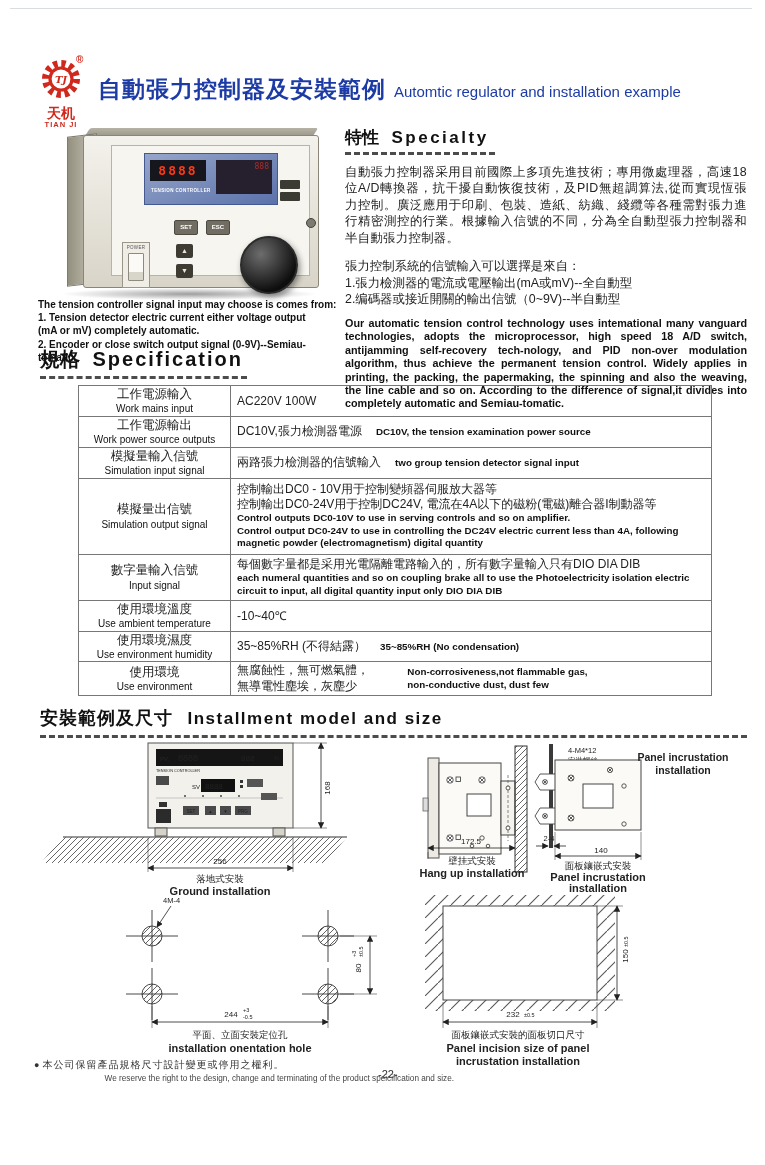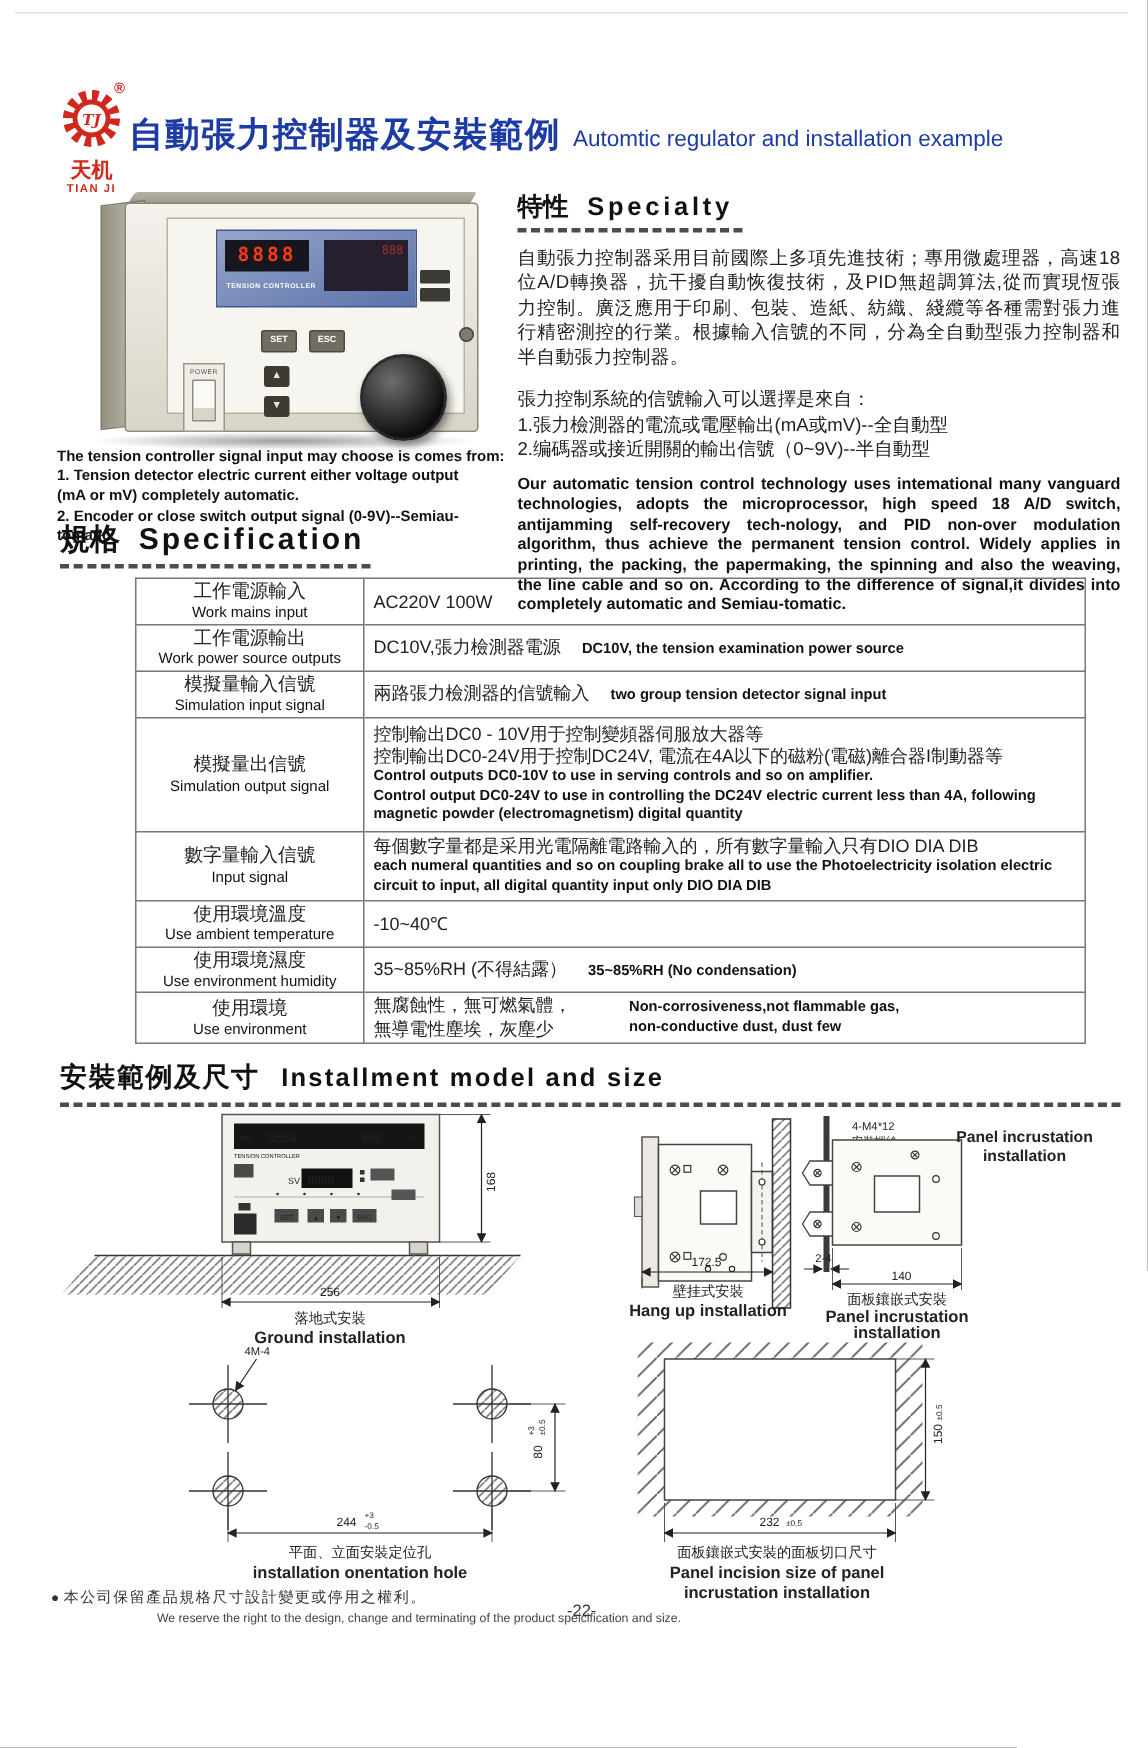--- a/index.html
+++ b/index.html
@@ -6,21 +6,21 @@
   .page{position:relative;width:765px;height:1165px;background:#ffffff;margin:0 auto;
         font-family:"Liberation Sans",sans-serif;color:#222;overflow:hidden;}
   .top-edge{position:absolute;left:10px;top:8px;width:742px;height:1px;background:#d9dde1;}
 
   
   .hdr{position:absolute;left:26px;top:58px;width:720px;height:64px;}
   .logo{position:absolute;left:0;top:0;width:70px;text-align:center;}
   .logo .reg{position:absolute;left:50px;top:-4px;color:#d0281c;font-size:10px;font-weight:bold;}
   .logo-cn{font-family:"DejaVu Serif",serif;color:#d0281c;font-weight:bold;font-size:14px;line-height:13px;margin-top:1px;}
   .logo-en{color:#d0281c;font-size:7.5px;font-weight:bold;letter-spacing:1px;}
-  .titles{position:absolute;left:60px;top:16px;white-space:nowrap;}
+  .titles{position:absolute;left:72px;top:16px;white-space:nowrap;}
   .title-cn{font-size:23px;font-weight:bold;color:#1c3ba5;letter-spacing:1px;}
   .title-en{font-size:15px;color:#1c3ba5;margin-left:8px;}
 
   
   .device{position:absolute;left:52px;top:126px;width:278px;height:172px;}
   .dev-top{position:absolute;left:34px;top:2px;width:228px;height:13px;background:linear-gradient(#b6b2a6,#8c887c);transform:skewX(-32deg);border-radius:2px;}
   .dev-left{position:absolute;left:15px;top:9px;width:28px;height:148px;background:linear-gradient(90deg,#94907f,#c9c5b9);transform:skewY(-7deg);border:1px solid #7d7a6e;}
   .dev-body{position:absolute;left:31px;top:9px;width:234px;height:151px;background:linear-gradient(180deg,#f4f2ec,#d8d4c8);border:1px solid #8a8578;border-radius:3px;}
   .dev-face{position:absolute;left:27px;top:9px;right:8px;bottom:11px;background:#f7f5ef;border:1px solid #b8b3a5;}
   .dev-display{position:absolute;left:32px;top:7px;width:132px;height:50px;background:linear-gradient(155deg,#96a5ca,#5b72aa);border:1px solid #44598f;}
@@ -51,21 +51,21 @@
   .sp-head .cn{font-size:17px;font-weight:bold;color:#111;}
   .sp-head .en{font-size:17px;font-weight:bold;color:#111;letter-spacing:2.5px;margin-left:8px;}
   .sp-p1{font-size:12.4px;color:#222;line-height:1.32;text-align:justify;letter-spacing:.3px;}
   .sp-p2{font-size:12.4px;color:#222;line-height:1.35;margin-top:12px;}
   .sp-en{font-size:10.8px;font-weight:bold;color:#111;line-height:1.24;margin-top:9px;text-align:justify;}
 
   
   .spec-head{position:absolute;left:40px;top:346px;border-bottom:3px dashed #4c4c4c;padding:0 4px 3px 0;}
   .spec-head .cn{font-size:20px;font-weight:bold;color:#111;}
   .spec-head .en{font-size:20px;font-weight:bold;color:#111;letter-spacing:2px;margin-left:8px;}
-  table.spec{position:absolute;left:90px;top:385px;width:634px;border-collapse:collapse;table-layout:fixed;}
+  table.spec{position:absolute;left:78px;top:385px;width:634px;border-collapse:collapse;table-layout:fixed;}
   table.spec td{border:1px solid #777;padding:1px 6px;vertical-align:middle;}
   td.lbl{width:152px;text-align:center;padding:1px 2px;}
   .lbl .cn{display:block;font-size:12.5px;color:#222;line-height:1.15;}
   .lbl .en{display:block;font-size:10px;font-weight:normal;color:#111;line-height:1.15;margin-top:2px;}
   td.val{font-size:12px;color:#222;}
   .val .vcn{font-size:12px;}
   .val .ven{font-size:9.8px;font-weight:bold;color:#111;}
   .val .gap{display:inline-block;width:14px;}
   .vline{display:block;line-height:1.28;}
   .sm{font-size:11.5px;}

